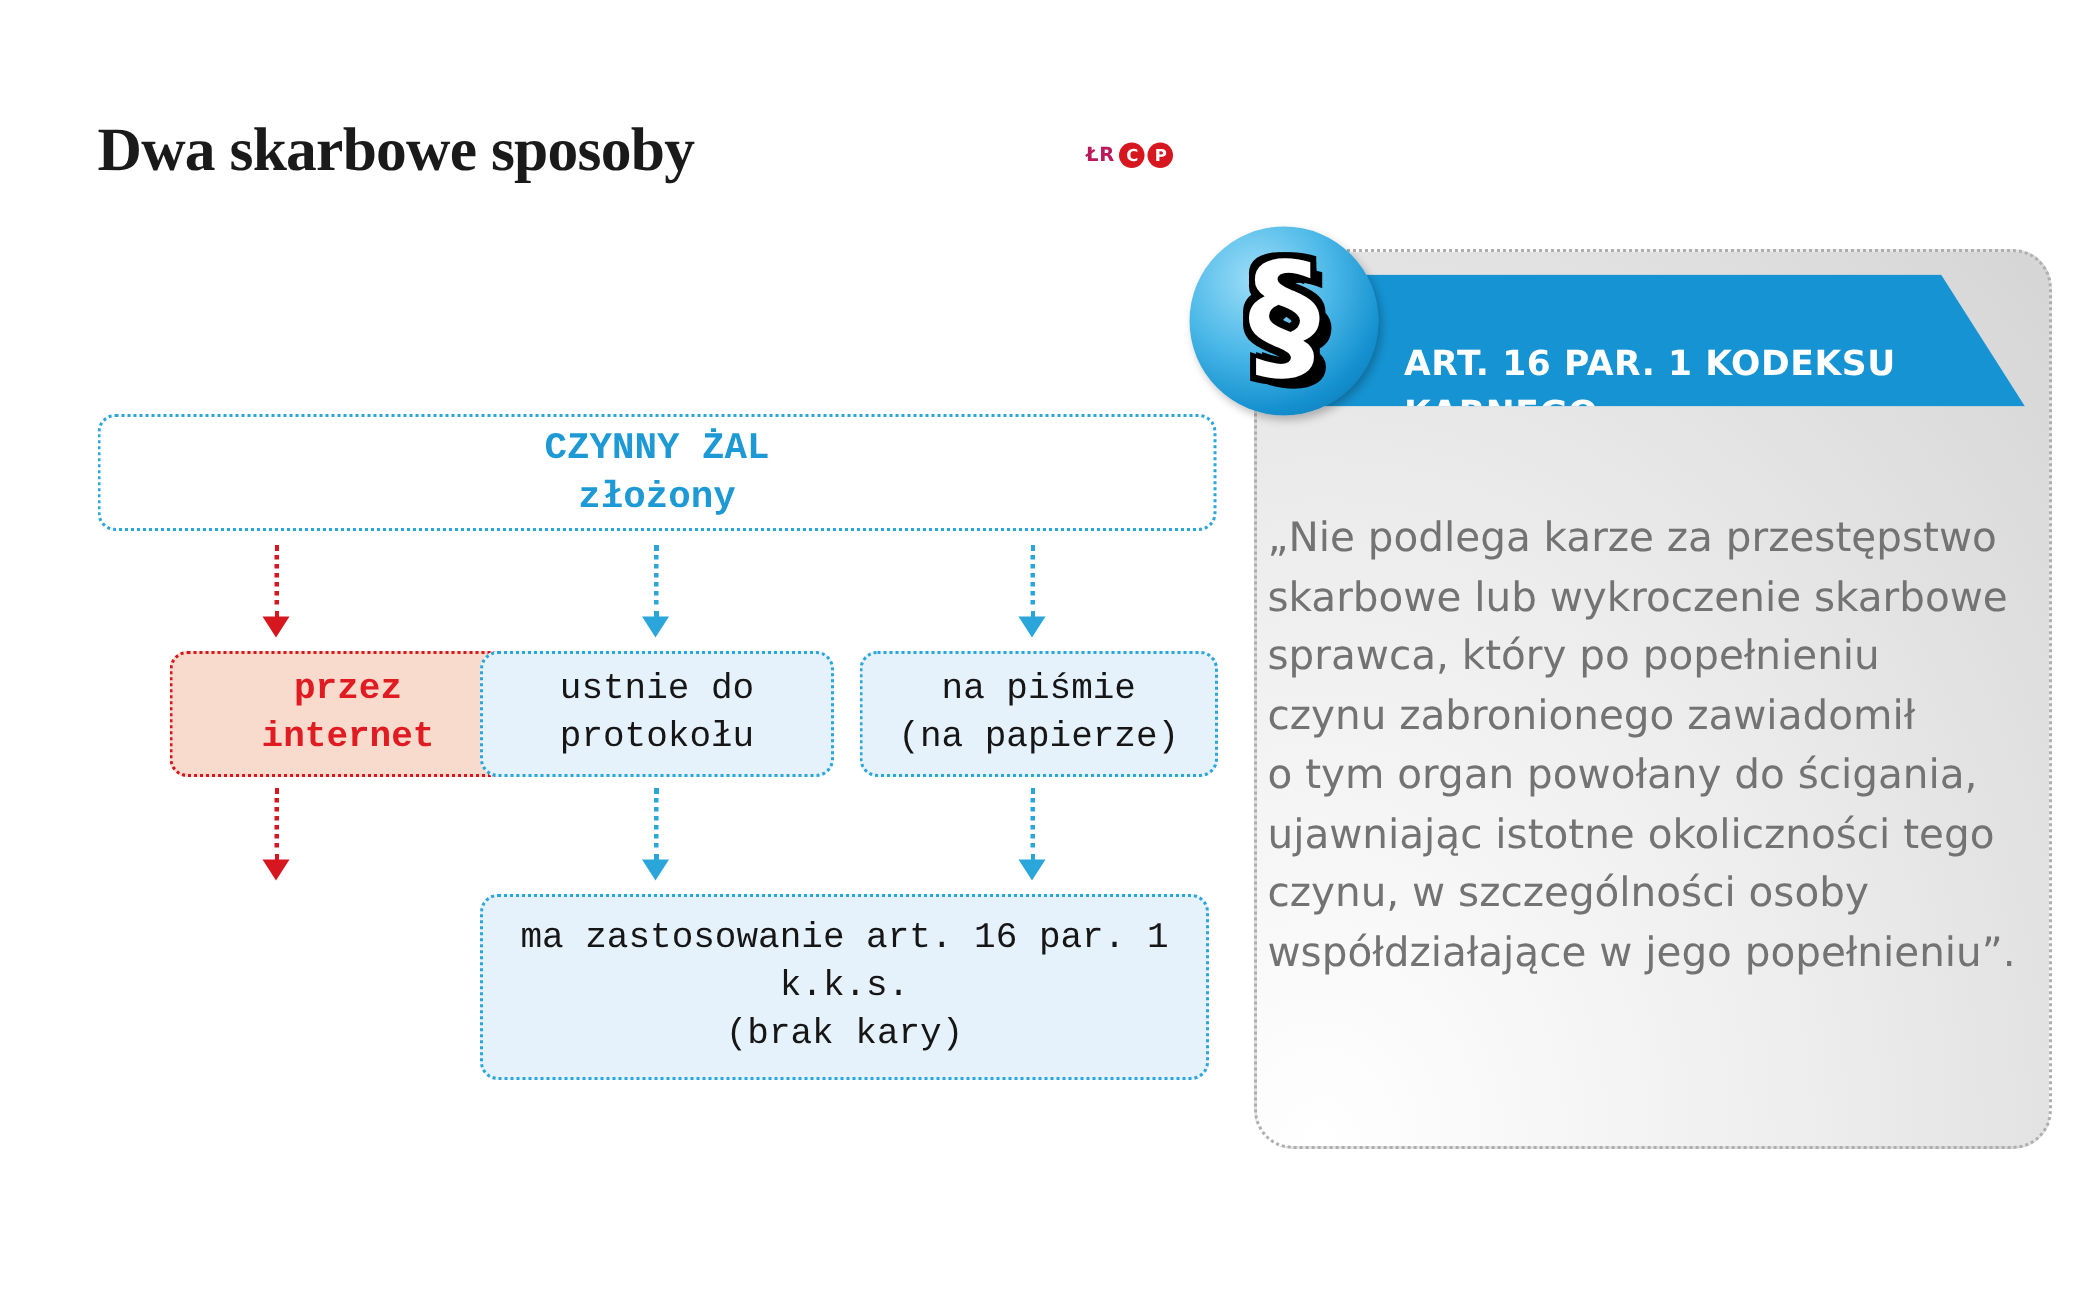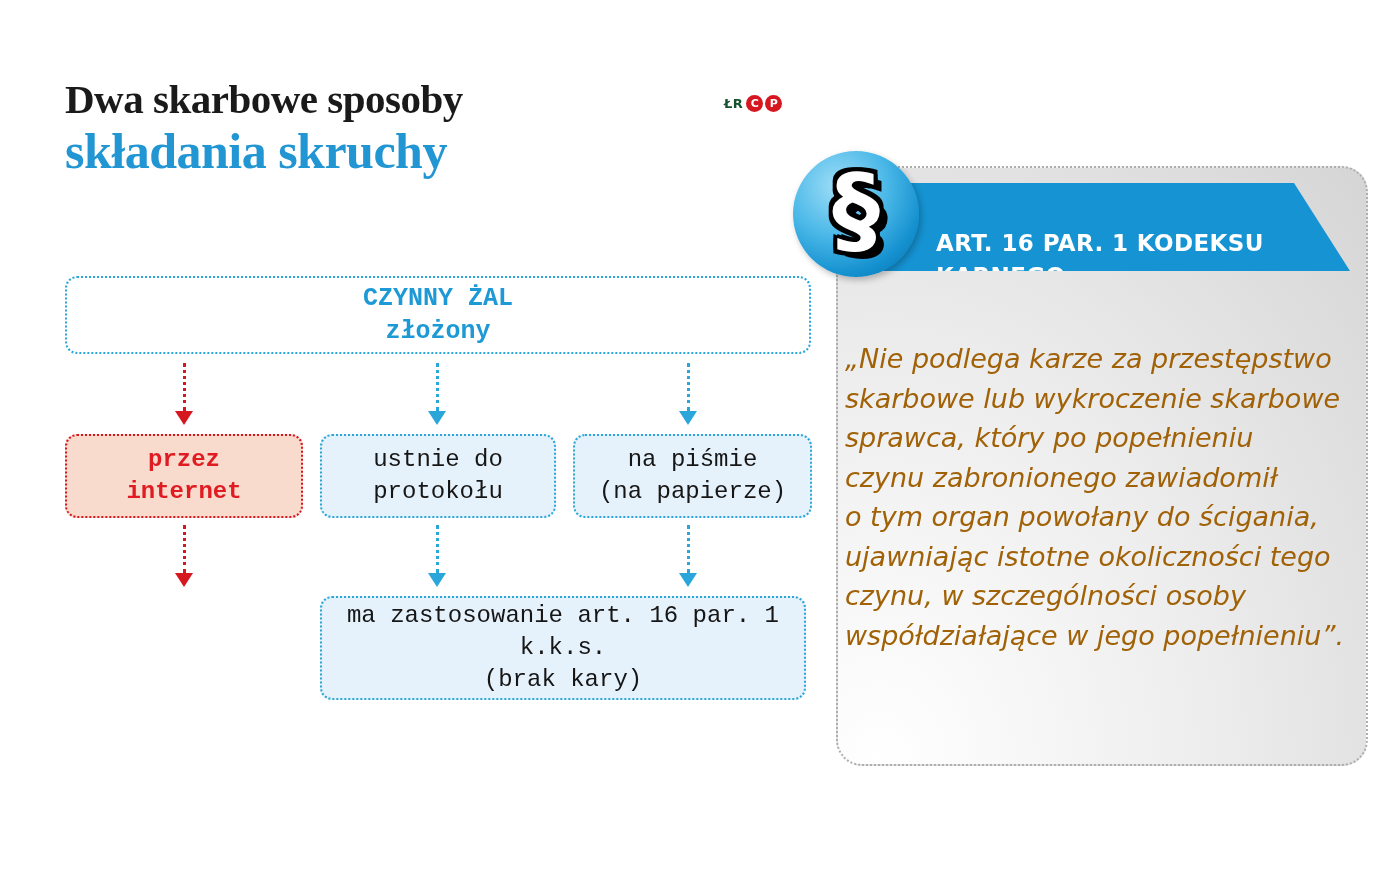--- a/index.html
+++ b/index.html
@@ -14,46 +14,46 @@
     font-size:41px;line-height:46px;color:var(--ink,#1a1a1a);letter-spacing:-0.5px;
   }
   .title-2{
     position:absolute;left:65px;top:124px;margin:0;
     font-family:"Liberation Serif",serif;font-weight:bold;
     font-size:50px;line-height:54px;color:var(--title-blue,#2196d3);letter-spacing:-0.5px;
   }
   .credit{
     position:absolute;left:724px;top:95px;display:flex;align-items:center;gap:3px;
   }
-  .credit .initials{font-size:13px;font-weight:bold;color:#14532d;letter-spacing:0.5px;}
+  .credit .initials{font-size:13px;font-weight:bold;color:#be185d;letter-spacing:0.5px;}
   .credit .badge{
     width:17px;height:17px;border-radius:50%;background:var(--red,#d6171f);
     color:#fff;font-size:11px;font-weight:bold;display:flex;align-items:center;justify-content:center;
   }
   .credit .badge + .badge{margin-left:-1px;}
   
   .box{
     position:absolute;border-radius:12px;display:flex;align-items:center;justify-content:center;
     box-sizing:border-box;text-align:center;font-family:Liberation Mono, monospace;
   }
   .box span{display:block;width:100%;white-space:pre-line;}
   .box.blue-frame{border:2px dotted var(--blue-border,#2aa6da);}
-  .box.red-frame{border:2px dotted var(--red,#d6171f);}
+  .box.red-frame{border:2px dotted var(--red,#d6171f);margin-left:48px;}
   .box.white-bg{background:#fff;}
   .box.blue-bg{background:var(--lightblue-bg,#e6f2fb);}
   .box.pink-bg{background:var(--pink-bg,#f8dbcd);}
   .box.blue-title{color:var(--blue-text,#1d9ad6);font-weight:bold;font-size:25px;line-height:33px;}
   .box.red-title{color:var(--red-text,#e01b22);font-weight:bold;font-size:24px;line-height:32px;}
   .box.plain-text{color:#161616;font-size:24px;line-height:32px;}
   .node-root{left:65px;top:276px;width:746px;height:78px;}
   .node-internet{left:65px;top:434px;width:238px;height:84px;}
   .node-oral{left:320px;top:434px;width:236px;height:84px;}
   .node-written{left:573px;top:434px;width:239px;height:84px;}
   .node-penalty{left:65px;top:596px;width:240px;height:116px;}
-  .node-no-penalty{left:320px;top:596px;width:486px;height:104px;font-size:23px;line-height:34px;}
+  .node-no-penalty{left:320px;top:596px;width:486px;height:124px;font-size:23px;line-height:34px;}
   
   .arrow{position:absolute;width:20px;}
   .arrow .shaft{width:0;height:48px;margin:0 auto;border-left:3px dotted currentColor;}
   .arrow .head{
     width:0;height:0;margin:0 auto;
     border-left:9px solid transparent;border-right:9px solid transparent;
     border-top:14px solid currentColor;
   }
   .arrow.red{color:var(--red,#d6171f);}
   .arrow.blue{color:var(--blue-border,#2aa6da);}
@@ -80,30 +80,29 @@
   }
   .para-circle span{
     font-size:96px;font-weight:bold;color:#fff;line-height:1;transform:translateY(-4px);
     text-shadow:
       -4px -4px 0 #000, 4px -4px 0 #000, -4px 4px 0 #000, 4px 4px 0 #000,
       -4px 0 0 #000, 4px 0 0 #000, 0 -4px 0 #000, 0 4px 0 #000,
       8px 7px 0 #000;
   }
   .law-quote{
     position:absolute;left:845px;top:339px;width:508px;margin:0;z-index:2;
-    font-size:27px;line-height:39.5px;color:#a16207;white-space:pre-line;font-style:italic;
+    font-size:27px;line-height:39.5px;color:#737373;white-space:pre-line;
   }
 </style>
 </head>
 <body>
 
 <div class="stage">
 
   <h1 class="title-1">Dwa skarbowe sposoby</h1>
-  <h2 class="title-2">składania skruchy</h2>
 
   <div class="credit">
     <span class="initials">ŁR</span>
     <span class="badge">C</span>
     <span class="badge">P</span>
   </div>
 
   <div class="box node-root blue-frame white-bg blue-title">
     <span>CZYNNY ŻAL
 złożony</span>

